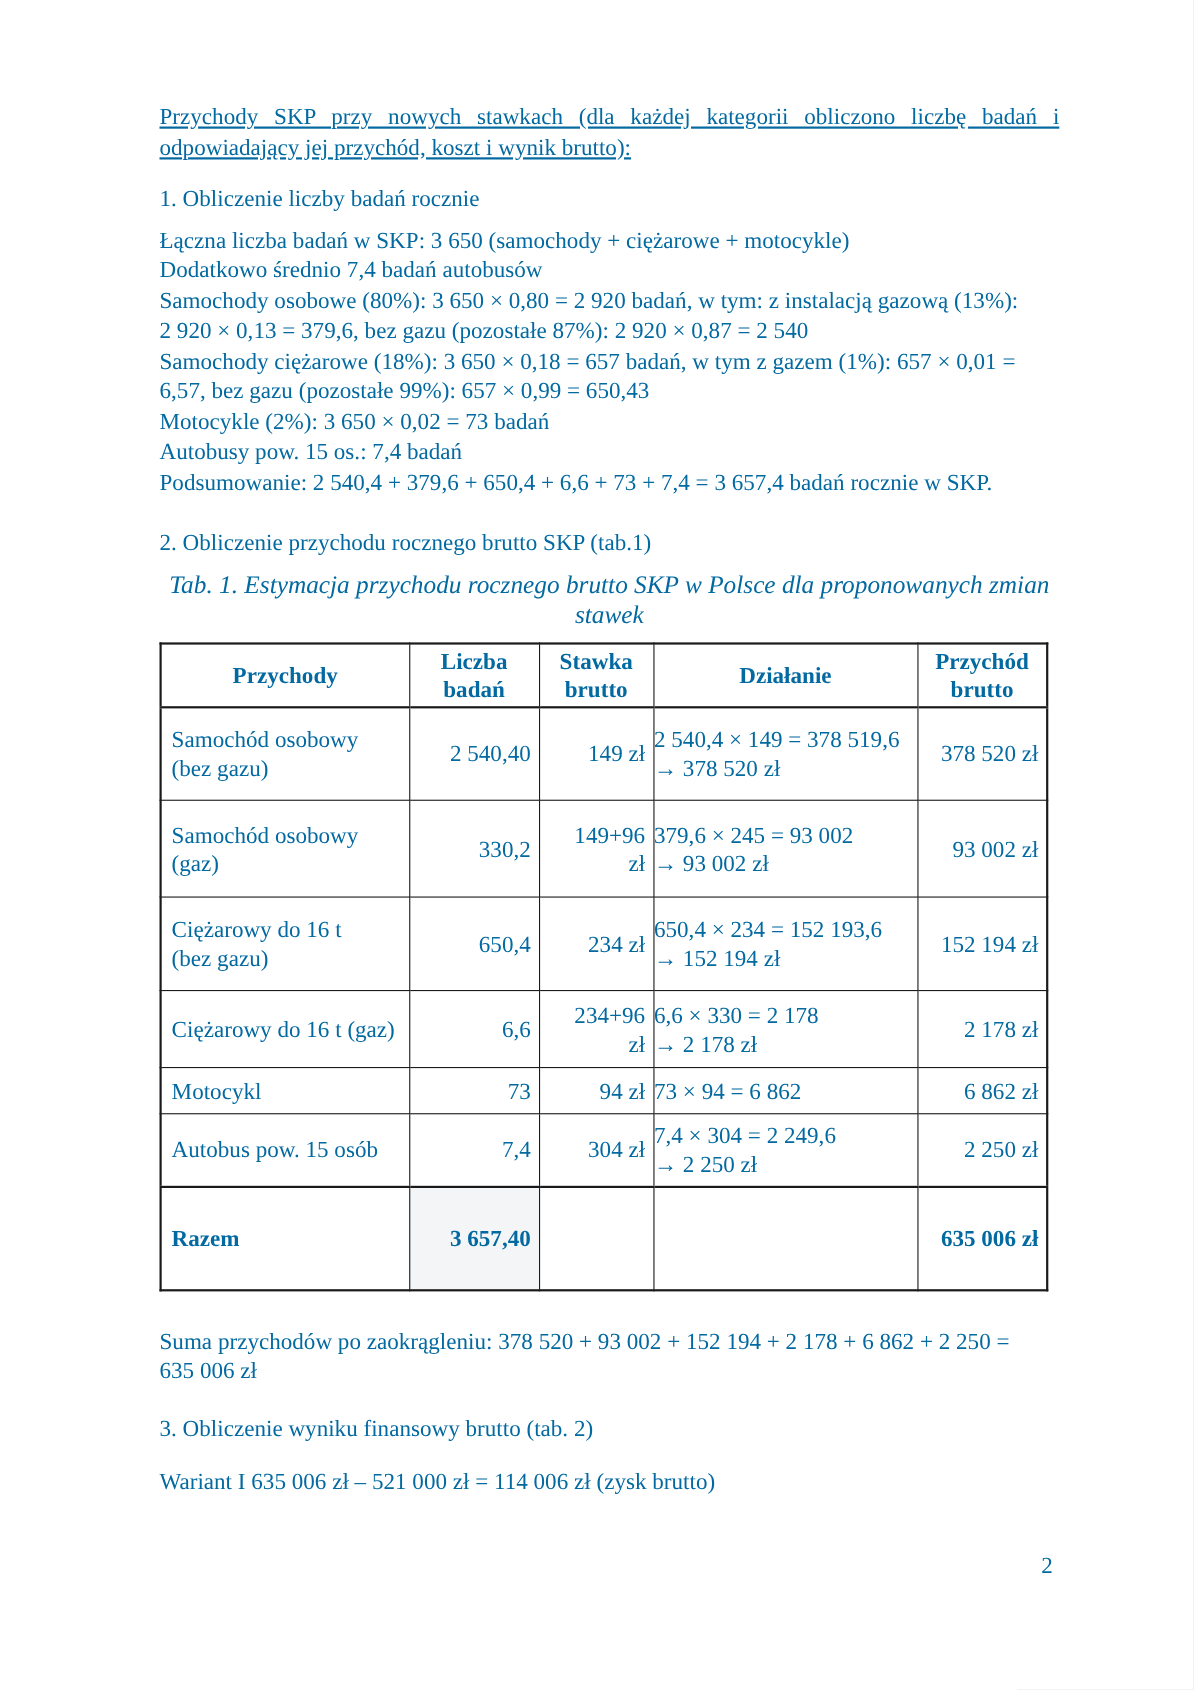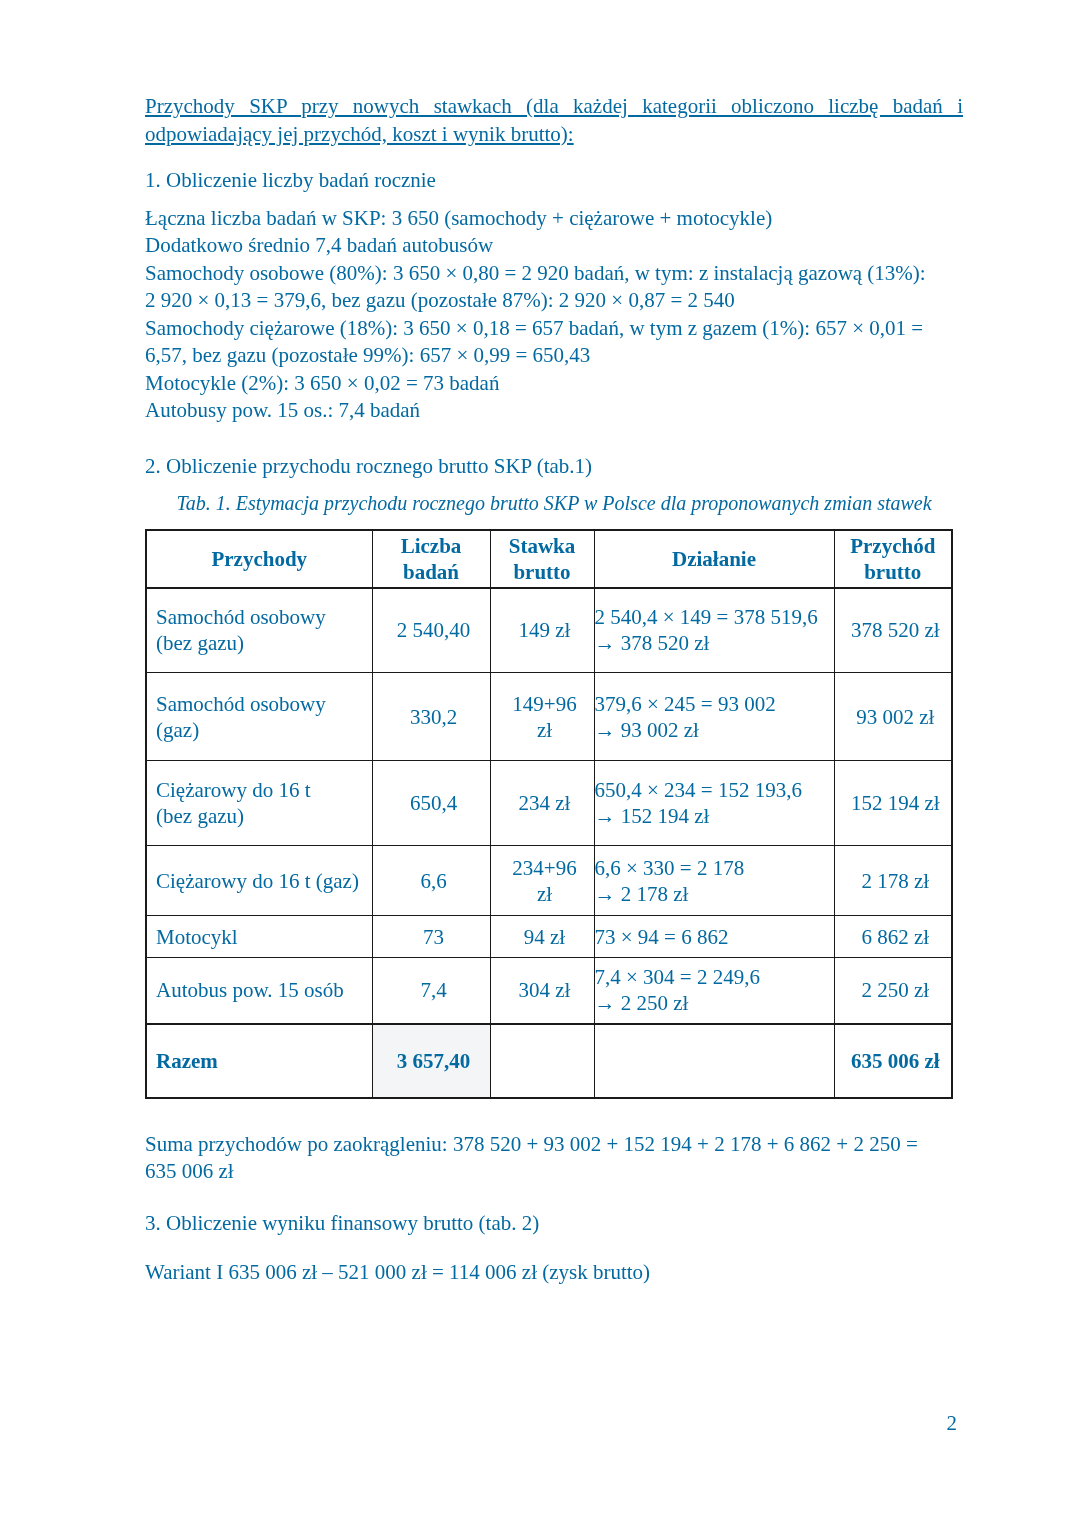--- a/index.html
+++ b/index.html
@@ -20,21 +20,21 @@
     text-align: justify;
     text-decoration: underline;
     margin-bottom: 19px;
   }
   .section-heading { margin-bottom: 10px; }
   .calc-line { white-space: nowrap; }
   .body-block { margin-bottom: 14px; }
   .gap-md { height: 14px; }
   .table-caption {
     font-style: italic;
-    font-size: 20px;
+    font-size: 23px;
     text-align: center;
     margin: 8px 0 11px 0;
   }
   table.rates {
     border-collapse: collapse;
     table-layout: fixed;
     width: 806px;
     border: 2.5px solid #1a1a1a;
   }
   table.rates th, table.rates td {
@@ -46,29 +46,29 @@
     overflow: hidden;
   }
   table.rates th {
     font-weight: bold;
     text-align: center;
     height: 53px;
     border-bottom-width: 2px;
     padding: 2px 4px;
   }
   td.cat   { text-align: left;  padding: 4px 6px 4px 9px; }
-  td.num   { text-align: center; padding: 4px 7px 4px 12px; }
+  td.num   { text-align: right; padding: 4px 7px 4px 12px; }
   td.calc  { text-align: left;  padding: 4px 4px 4px 0; }
   tr.r1 td { height: 85px; }
   tr.r2 td { height: 88px; }
   tr.r3 td { height: 85px; }
   tr.r4 td { height: 70px; }
   tr.r5 td { height: 42px; }
   tr.r6 td { height: 66px; }
-  tr.total td { height: 74px; font-weight: bold; border-top-width: 2px; }
+  tr.total td { height: 94px; font-weight: bold; border-top-width: 2px; }
   tr.total td.shaded { background: #f3f5f7; }
   .after-table { margin-top: 32px; white-space: pre-line; }
   .section3-heading { margin-top: 24px; margin-bottom: 22px; }
   .variant-line { white-space: nowrap; }
   .page-number {
     position: absolute;
     right: 128px;
     top: 1410px;
     font-size: 21px;
   }
@@ -84,20 +84,21 @@
 
   <div class="body-block">
     <div class="calc-line">Łączna liczba badań w SKP: 3 650 (samochody + ciężarowe + motocykle)</div>
     <div class="calc-line">Dodatkowo średnio 7,4 badań autobusów</div>
     <div class="calc-line">Samochody osobowe (80%): 3 650 × 0,80 = 2 920 badań, w tym: z instalacją gazową (13%):</div>
     <div class="calc-line">2 920 × 0,13 = 379,6, bez gazu (pozostałe 87%): 2 920 × 0,87 = 2 540</div>
     <div class="calc-line">Samochody ciężarowe (18%): 3 650 × 0,18 = 657 badań, w tym z gazem (1%): 657 × 0,01 =</div>
     <div class="calc-line">6,57, bez gazu (pozostałe 99%): 657 × 0,99 = 650,43</div>
     <div class="calc-line">Motocykle (2%): 3 650 × 0,02 = 73 badań</div>
     <div class="calc-line">Autobusy pow. 15 os.: 7,4 badań</div>
+    <div class="calc-line">Podsumowanie: 2 540,4 + 379,6 + 650,4 + 6,6 + 73 + 7,4 = 3 657,4 badań rocznie w SKP.</div>
   </div>
 
   <div class="gap-md"></div>
 
   <p class="section-heading">2. Obliczenie przychodu rocznego brutto SKP (tab.1)</p>
 
   <p class="table-caption">Tab. 1. Estymacja przychodu rocznego brutto SKP w Polsce dla proponowanych zmian stawek</p>
 
   <table class="rates">
     <colgroup>

